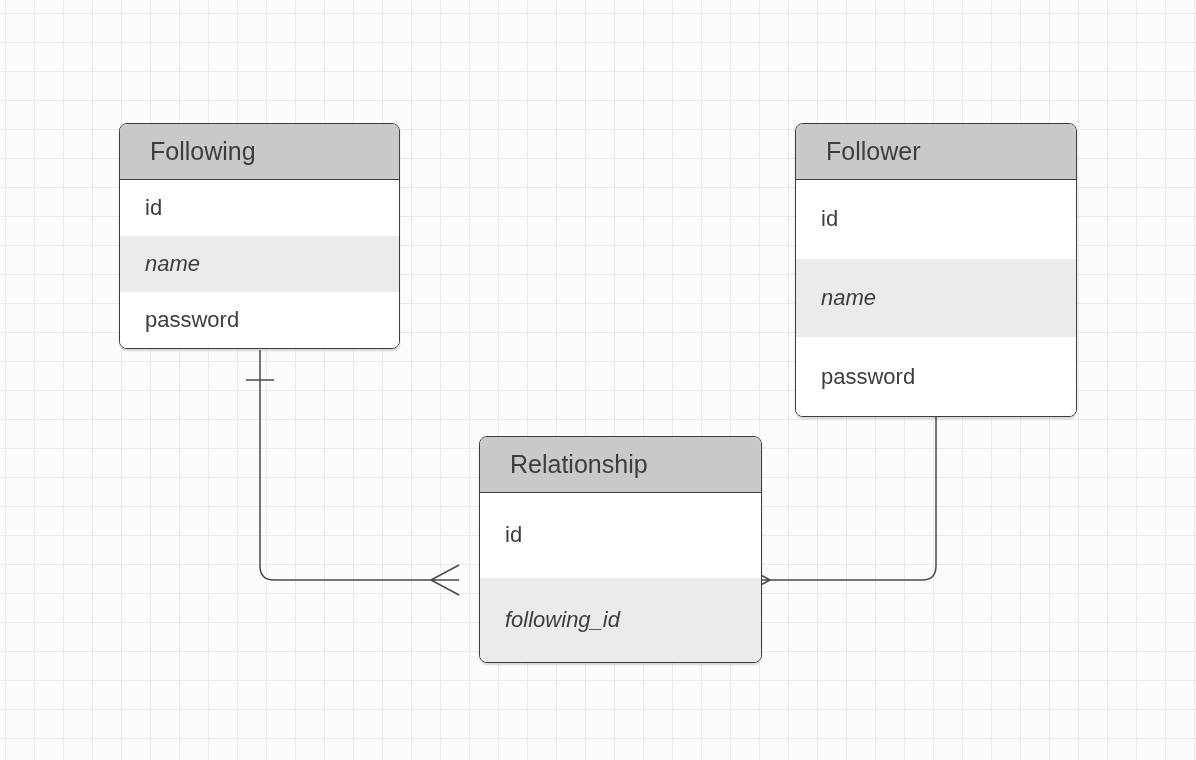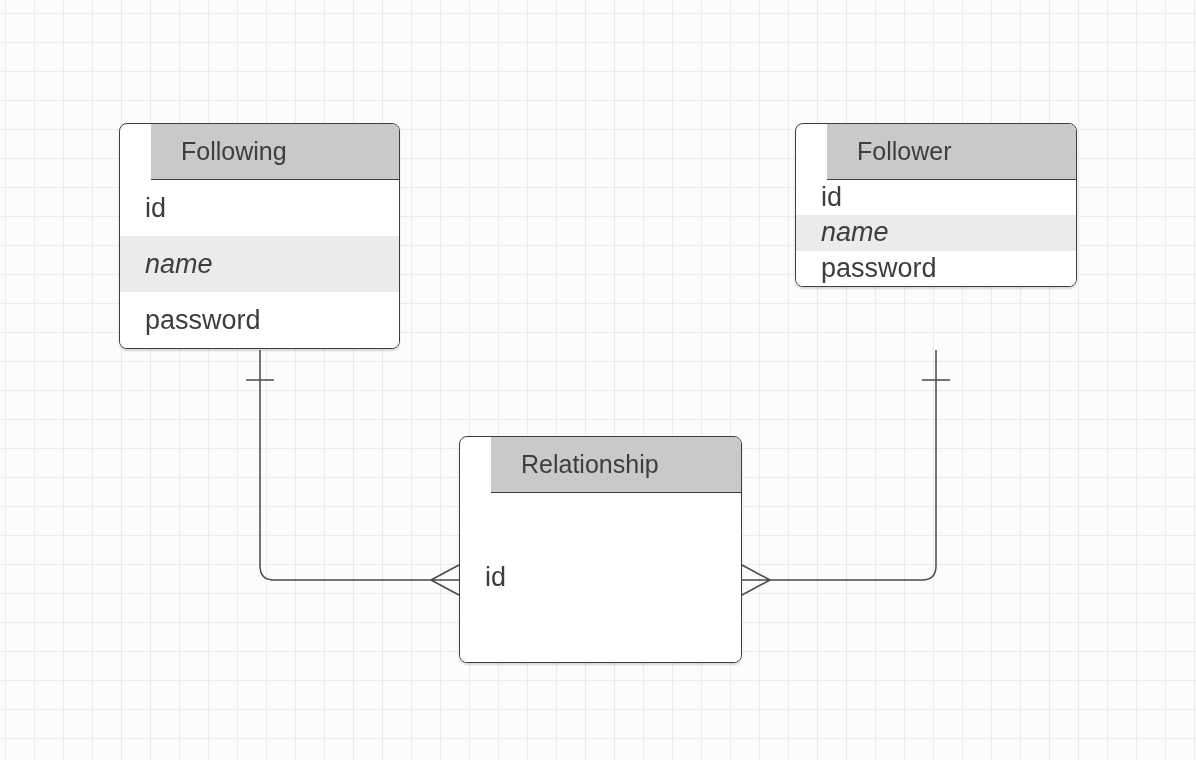--- a/index.html
+++ b/index.html
@@ -27,34 +27,33 @@
   }
   .entity-header{
     height:56px;flex:0 0 56px;
     background:var(--header_fill,#c9c9c9);
     border-bottom:1.5px solid var(--entity_border,#3e3e3e);
     display:flex;align-items:center;
     padding-left:30px;
     font-size:25px;
     color:var(--text,#3d3d3d);
     box-sizing:border-box;
-    margin-left:31px;
   }
   .entity-row{
     flex:1 1 auto;
     display:flex;align-items:center;
     padding-left:25px;
-    font-size:27px;
+    font-size:22px;
     color:var(--text,#3d3d3d);
     background:var(--row_fill,#ffffff);
   }
   .entity-row.shaded{background:var(--row_alt_fill,#ebebeb);font-style:italic;}
   #entity-following{left:119px;top:123px;width:281px;height:226px;}
-  #entity-follower{left:795px;top:123px;width:282px;height:164px;}
-  #entity-relationship{left:459px;top:436px;width:283px;height:227px;}
+  #entity-follower{left:795px;top:123px;width:282px;height:294px;}
+  #entity-relationship{left:479px;top:436px;width:283px;height:227px;}
   svg.connector-layer{position:absolute;left:0;top:0;}
   svg.connector-layer path, svg.connector-layer line{
     fill:none;
     stroke-width:1.5;
   }
 </style>
 </head>
 <body>
 
 <div class="canvas">
@@ -84,15 +83,16 @@
   <div class="entity" id="entity-follower">
     <div class="entity-header">Follower</div>
     <div class="entity-row">id</div>
     <div class="entity-row shaded">name</div>
     <div class="entity-row">password</div>
   </div>
 
   <div class="entity" id="entity-relationship">
     <div class="entity-header">Relationship</div>
     <div class="entity-row">id</div>
+    <div class="entity-row shaded">following_id</div>
   </div>
 
 </div>
 
 </body></html>

